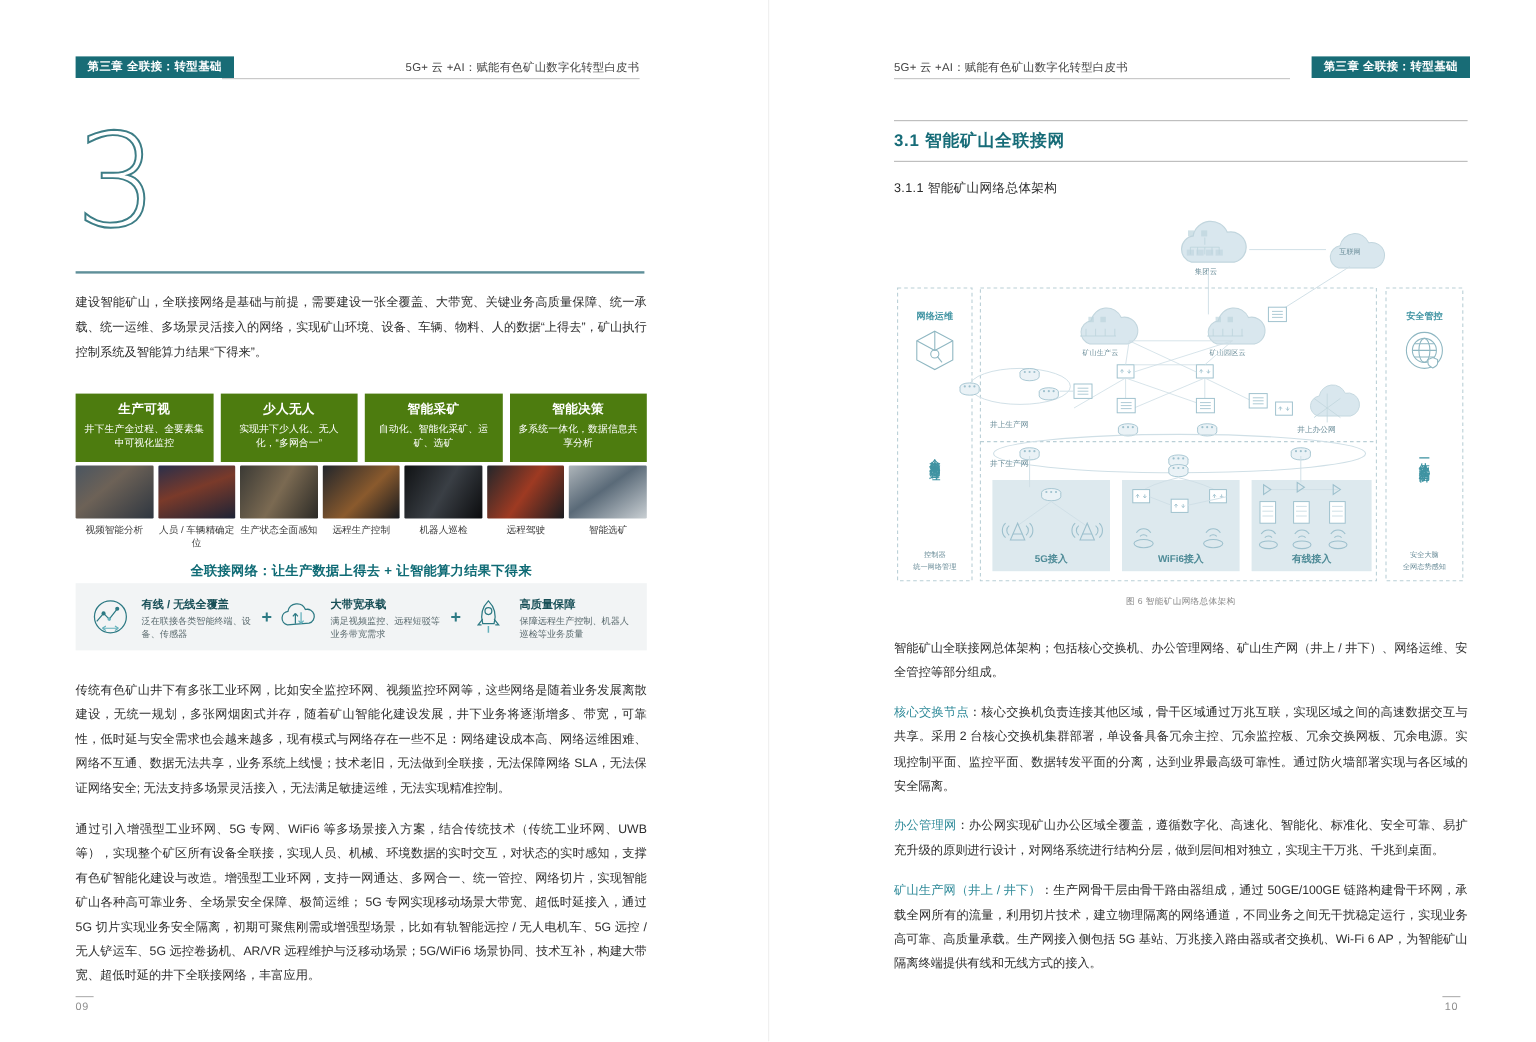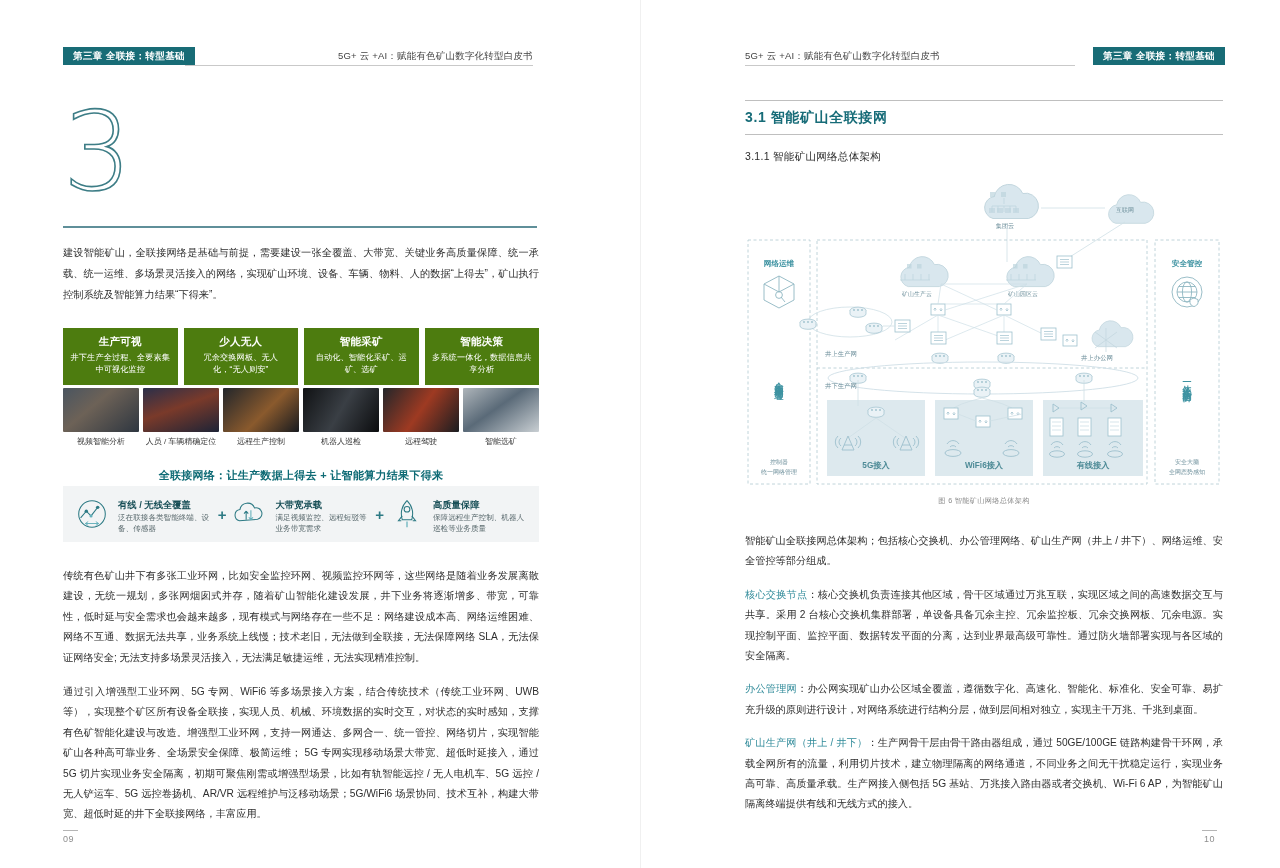--- a/index.html
+++ b/index.html
@@ -147,40 +147,44 @@
 
     <div class="intro">建设智能矿山，全联接网络是基础与前提，需要建设一张全覆盖、大带宽、关键业务高质量保障、统一承载、统一运维、多场景灵活接入的网络，实现矿山环境、设备、车辆、物料、人的数据“上得去”，矿山执行控制系统及智能算力结果“下得来”。</div>
 
     <div class="cards">
       <div class="card">
         <div class="card-t">生产可视</div>
         <div class="card-d">井下生产全过程、全要素集中可视化监控</div>
       </div>
       <div class="card">
         <div class="card-t">少人无人</div>
-        <div class="card-d">冗余交换网板、无人化，“无人则安”</div>
+        <div class="card-d">实现井下少人化、无人化，“多网合一”</div>
       </div>
       <div class="card">
         <div class="card-t">智能采矿</div>
         <div class="card-d">自动化、智能化采矿、运矿、选矿</div>
       </div>
       <div class="card">
         <div class="card-t">智能决策</div>
         <div class="card-d">多系统一体化，数据信息共享分析</div>
       </div>
     </div>
 
     <div class="photos">
       <div class="ph-cell">
         <div class="ph-img p1"></div>
         <div class="ph-cap">视频智能分析</div>
       </div>
       <div class="ph-cell">
         <div class="ph-img p2"></div>
         <div class="ph-cap">人员 / 车辆精确定位</div>
+      </div>
+      <div class="ph-cell">
+        <div class="ph-img p3"></div>
+        <div class="ph-cap">生产状态全面感知</div>
       </div>
       <div class="ph-cell">
         <div class="ph-img p4"></div>
         <div class="ph-cap">远程生产控制</div>
       </div>
       <div class="ph-cell">
         <div class="ph-img p5"></div>
         <div class="ph-cap">机器人巡检</div>
       </div>
       <div class="ph-cell">

